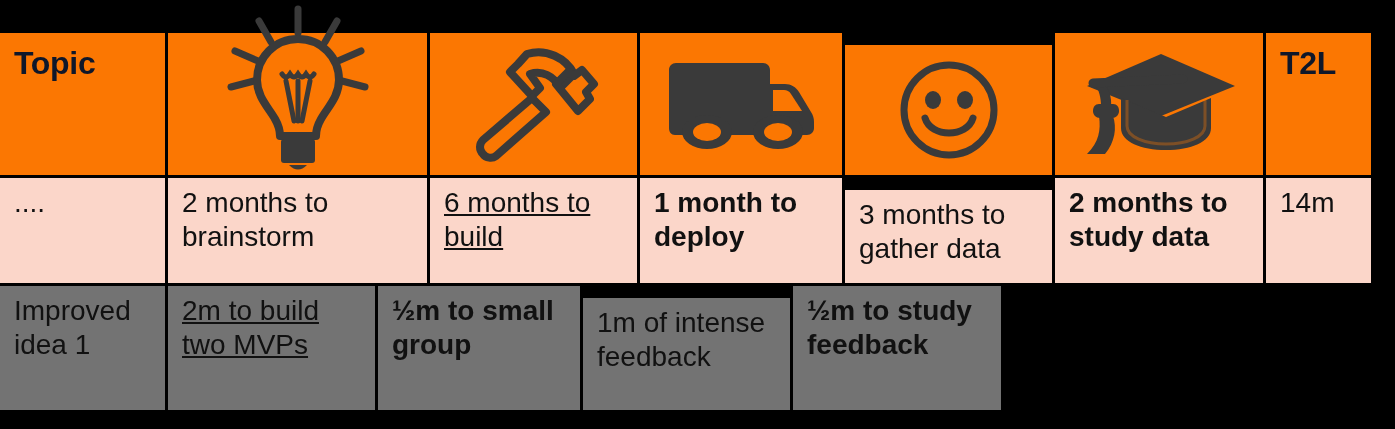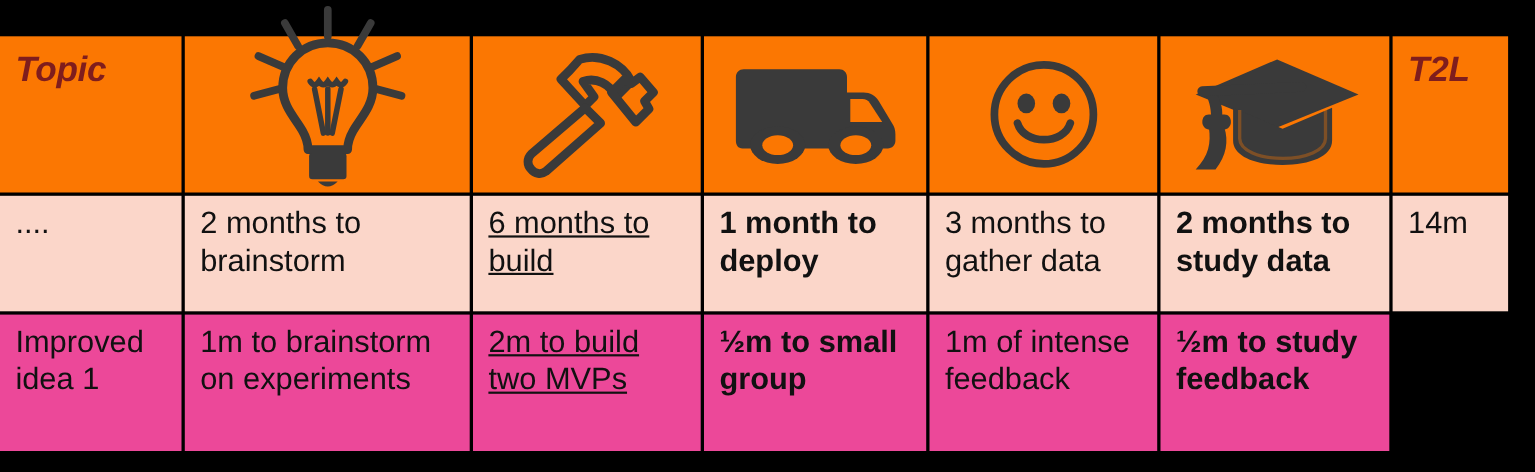--- a/index.html
+++ b/index.html
@@ -48,50 +48,49 @@
   }
 
   .h-cell {
     background: #FB7702;
     display: flex;
     align-items: flex-start;
     justify-content: flex-start;
   }
 
   .h-label {
-    color: #7f1d1d;
+    color: #0f172a;
     font-size: 32px;
     font-weight: bold;
     line-height: 1;
     padding: 14px 0 0 14px;
     letter-spacing: -0.3px;
     white-space: nowrap;
-    font-style: italic;
   }
 
   .b-cell {
     padding: 8px 6px 6px 14px;
     font-size: 28px;
     line-height: 1.22;
     color: #111111;
     font-family: "Liberation Sans", sans-serif;
     word-break: break-word;
     overflow-wrap: anywhere;
     hyphens: none;
   }
 
   .row-body-1 .b-cell { background: #FBD6C9; }
-  .row-body-2 .b-cell { background: #ec4899; }
+  .row-body-2 .b-cell { background: #737373; }
 
   
   .c0 { width: 165px; }
   .c1 { width: 259px; }
   .c2 { width: 207px; text-decoration: underline; }
   .c3 { width: 202px; font-weight: bold; }
-  .c4 { width: 207px; }
+  .c4 { width: 207px; margin-top: 12px; }
   .c5 { width: 208px; font-weight: bold; }
   .c6 { width: 105px; }
 
   
   .icon-wrap {
     position: absolute;
     left: 0; top: 0;
     width: 100%; height: 100%;
     display: flex;
     align-items: center;
@@ -209,21 +208,20 @@
       <div class="cell b-cell c1">2 months to brainstorm</div>
       <div class="cell b-cell c2">6 months to build</div>
       <div class="cell b-cell c3">1 month to deploy</div>
       <div class="cell b-cell c4">3 months to gather data</div>
       <div class="cell b-cell c5">2 months to study data</div>
       <div class="cell b-cell c6">14m</div>
     </div>
 
     <div class="row row-body-2">
       <div class="cell b-cell c0">Improved idea 1</div>
-      <div class="cell b-cell c1">1m to brainstorm on experiments</div>
       <div class="cell b-cell c2">2m to build two MVPs</div>
       <div class="cell b-cell c3">½m to small group</div>
       <div class="cell b-cell c4">1m of intense feedback</div>
       <div class="cell b-cell c5">½m to study feedback</div>
     </div>
 
   </div>
 </div>
 
 </body></html>

